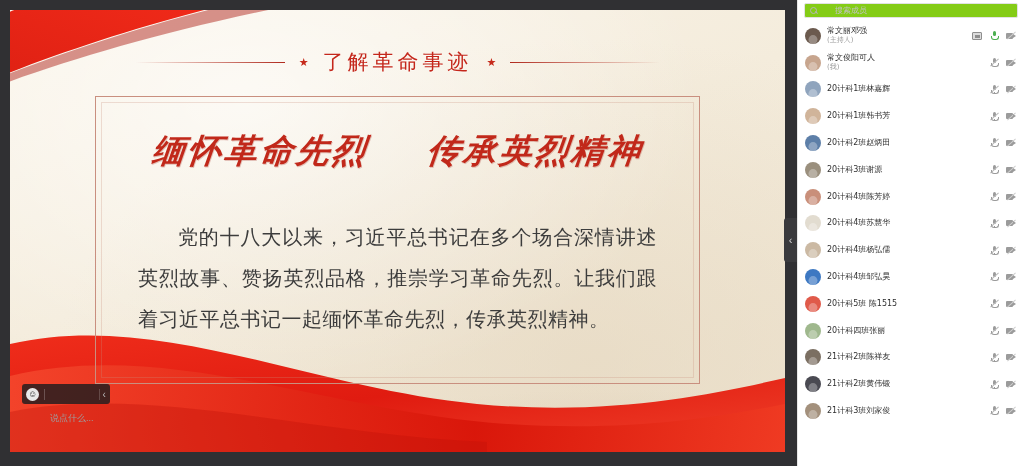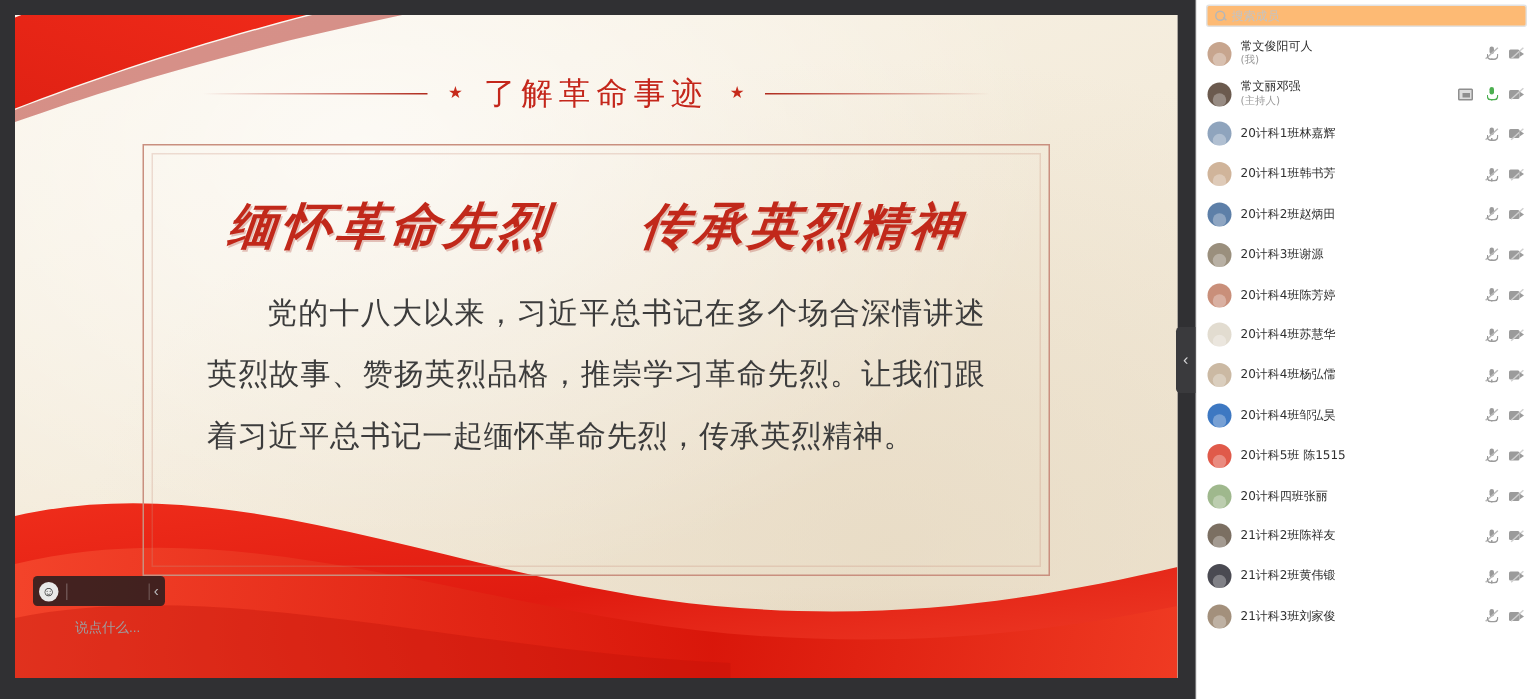--- a/index.html
+++ b/index.html
@@ -74,21 +74,21 @@
     text-align: center;
     font-family: "DejaVu Serif", "Liberation Serif", serif;
     font-size: 33px; font-weight: 700; color: #c1281a;
     letter-spacing: 3px;
     font-style: italic;
     transform: skewX(-6deg);
     text-shadow: 1px 1px 0 rgba(160,30,18,.25);
   }
   .calligraphy .gap { display: inline-block; width: 30px; }
   .body-text {
-    position: absolute; left: 42px; right: 42px; top: 91px;
+    position: absolute; left: 42px; right: 42px; top: 120px;
     font-family: "DejaVu Sans", "Liberation Sans", sans-serif;
     font-size: 20px; line-height: 41px; color: #3c3c3c;
     text-align: justify; text-indent: 2em;
     letter-spacing: .5px;
   }
 
   
   .composer {
     position: absolute; left: 12px; bottom: 48px; z-index: 20;
     height: 20px; display: flex; align-items: center;
@@ -120,21 +120,21 @@
 
   
   .roster {
     width: 227px; height: 466px; background: #fff;
     display: flex; flex-direction: column;
     border-left: 1px solid #e6e6e6;
   }
   .search-wrap { padding: 3px 6px 4px; }
   .search {
     height: 15px; border: 1px solid #e2e2e2; border-radius: 2px;
-    background: #fdba74; display: flex; align-items: center; gap: 4px;
+    background: #84cc16; display: flex; align-items: center; gap: 18px;
     padding: 0 5px;
     justify-content: center;
   }
   .search .mag { width: 7px; height: 7px; position: relative; flex: 0 0 auto; }
   .search .mag::before {
     content: ""; position: absolute; left: 0; top: 0;
     width: 5px; height: 5px; border: 1px solid #b6b6b6; border-radius: 50%;
   }
   .search .mag::after {
     content: ""; position: absolute; left: 4.5px; top: 4.5px;
@@ -296,51 +296,51 @@
 
   <div class="roster">
     <div class="search-wrap">
       <div class="search">
         <span class="mag"></span>
         <input type="text" placeholder="搜索成员" style="">
       </div>
     </div>
     <div class="list" id="list">
         <div class="row tall">
+          <div class="avatar" style="background: rgb(107, 90, 78);"></div>
+          <div class="names">
+            <div class="nm">常文丽邓强</div>
+            <div class="sub">(主持人)</div>
+          </div>
+          <div class="icons">
+            <div class="ic-share"></div>
+            <div class="ic ic-mic on">
+              <span class="stem"></span>
+            </div>
+            <div class="ic ic-cam">
+              <span class="slash"></span>
+            </div>
+          </div>
+        </div>
+        <div class="row tall">
           <div class="avatar" style="background: rgb(199, 165, 142);"></div>
           <div class="names">
             <div class="nm">常文俊阳可人</div>
             <div class="sub">(我)</div>
           </div>
           <div class="icons">
             <div class="ic ic-mic">
               <span class="stem"></span>
               <span class="slash"></span>
             </div>
             <div class="ic ic-cam">
               <span class="slash"></span>
             </div>
           </div>
         </div>
-        <div class="row tall">
-          <div class="avatar" style="background: rgb(107, 90, 78);"></div>
-          <div class="names">
-            <div class="nm">常文丽邓强</div>
-            <div class="sub">(主持人)</div>
-          </div>
-          <div class="icons">
-            <div class="ic-share"></div>
-            <div class="ic ic-mic on">
-              <span class="stem"></span>
-            </div>
-            <div class="ic ic-cam">
-              <span class="slash"></span>
-            </div>
-          </div>
-        </div>
         <div class="row">
           <div class="avatar" style="background: rgb(143, 164, 189);"></div>
           <div class="names">
             <div class="nm">20计科1班林嘉辉</div>
           </div>
           <div class="icons">
             <div class="ic ic-mic">
               <span class="stem"></span>
               <span class="slash"></span>
             </div>

